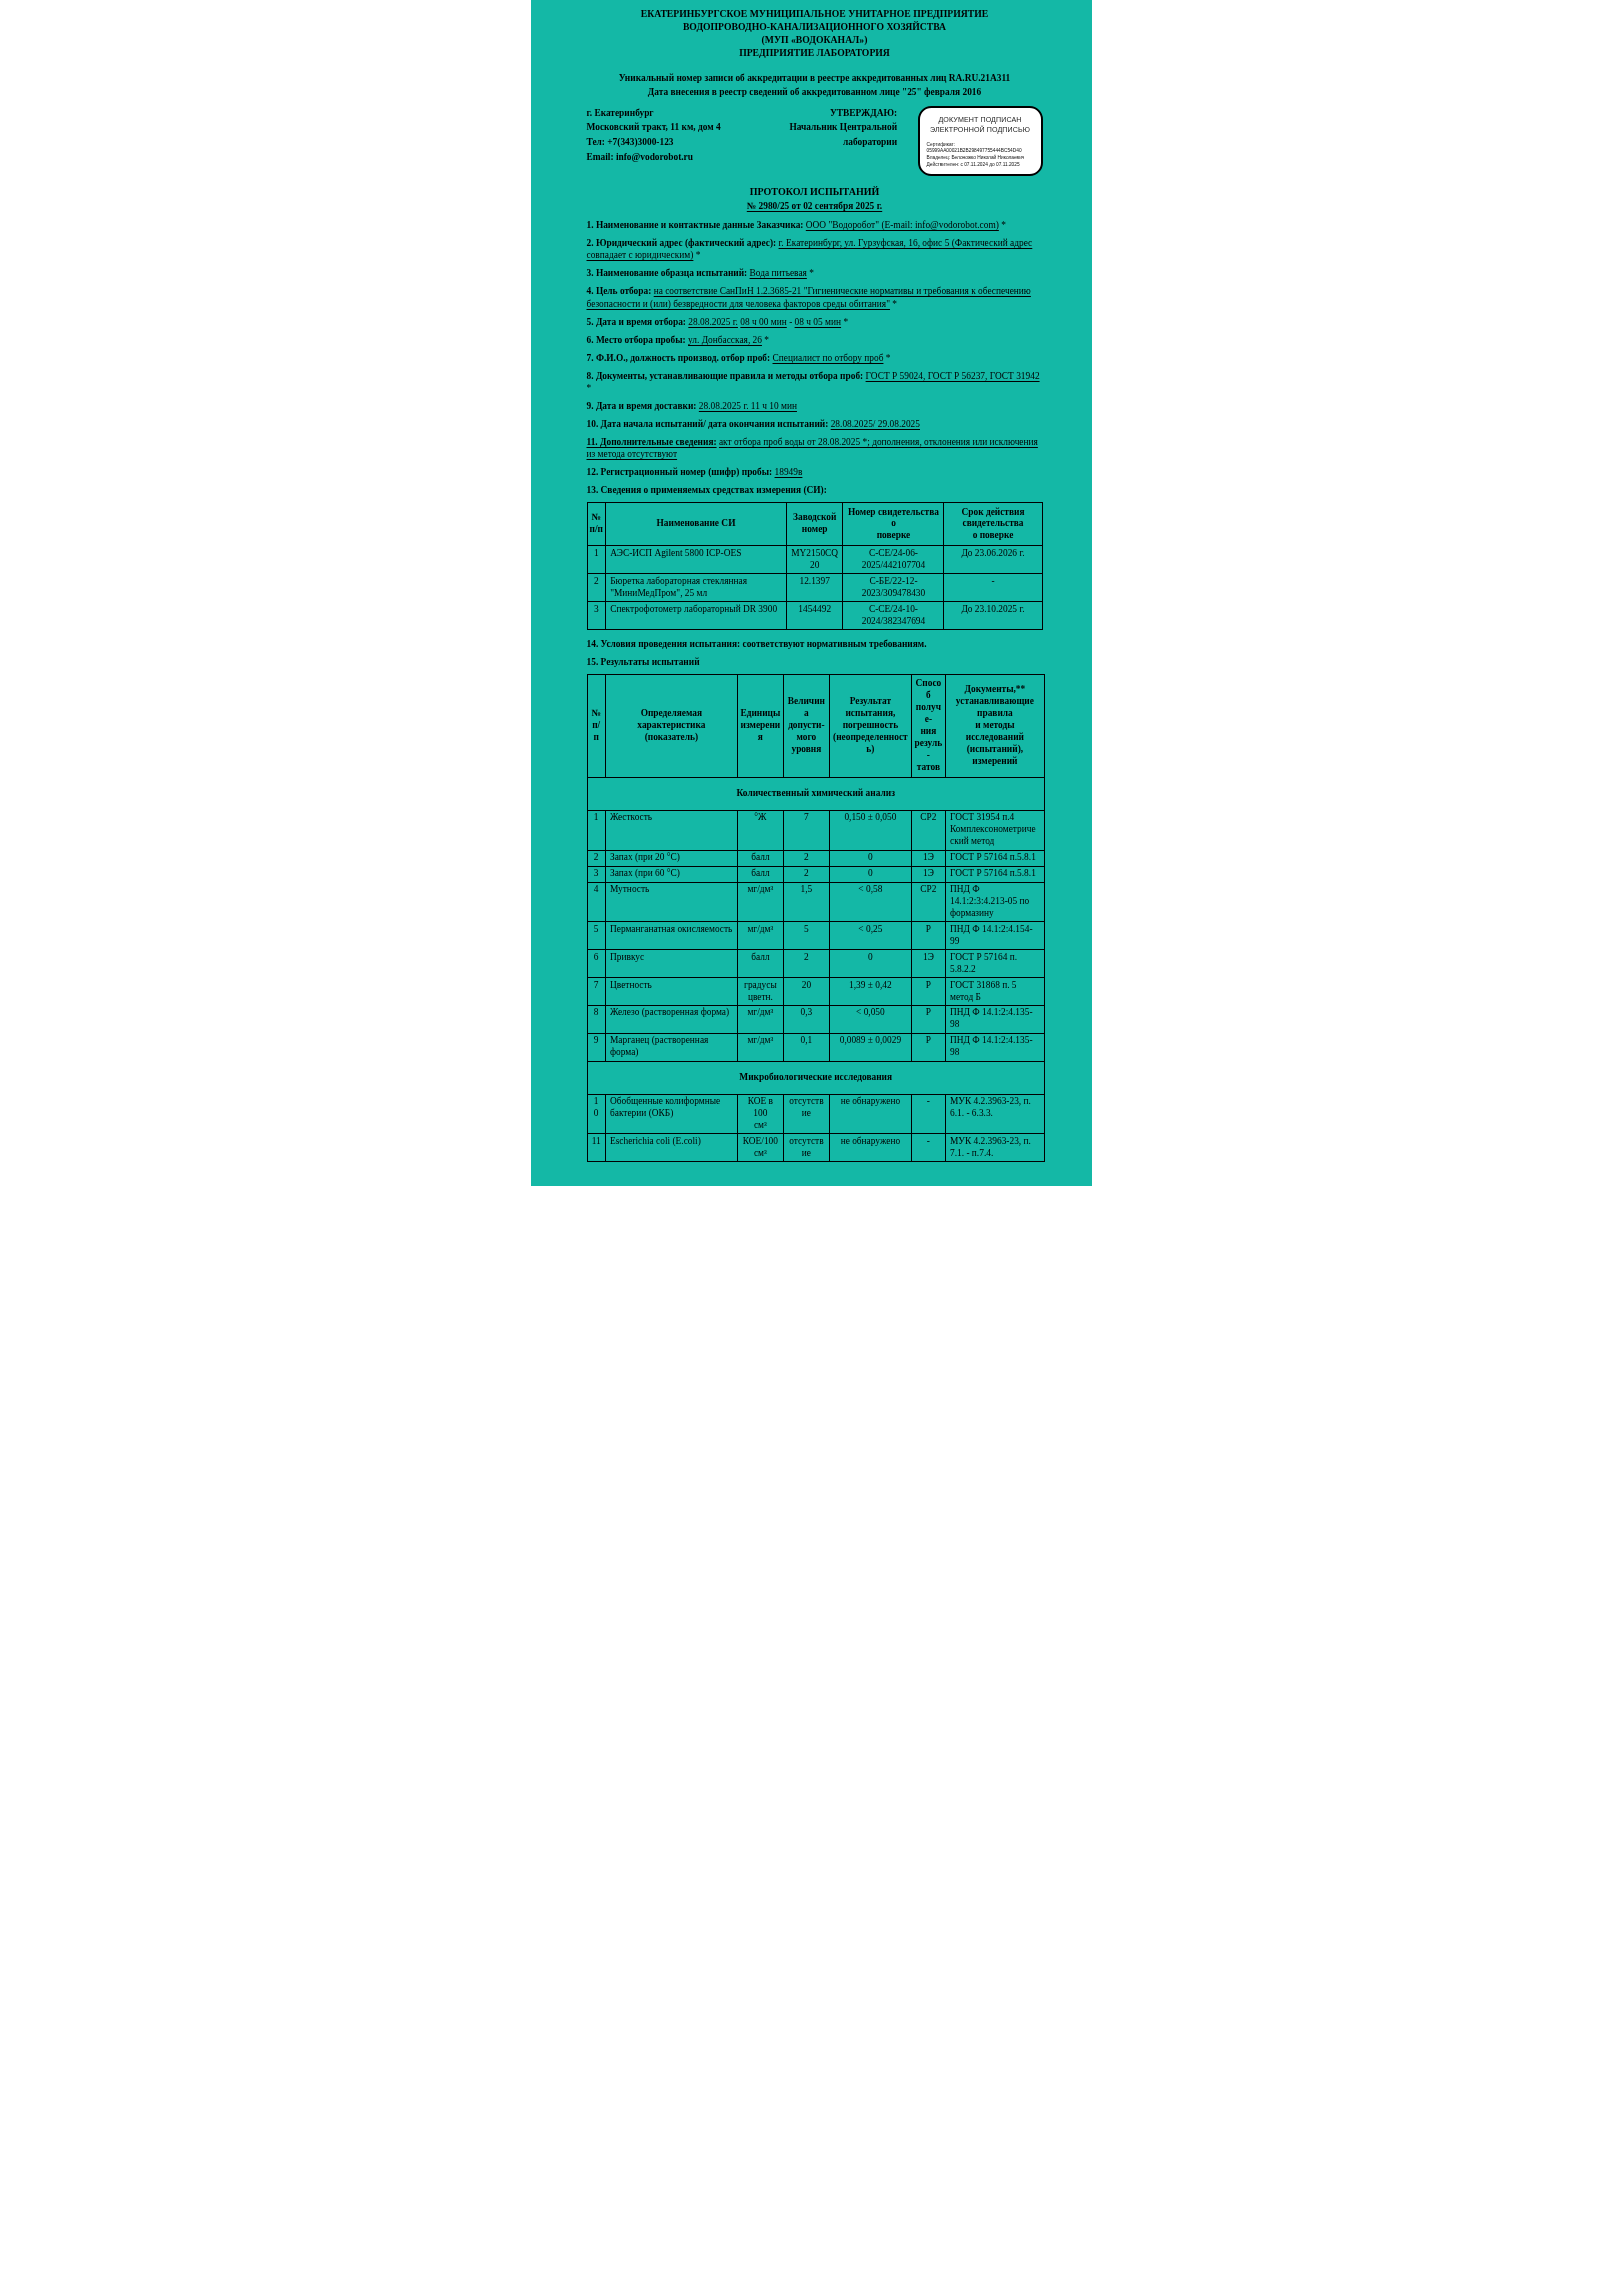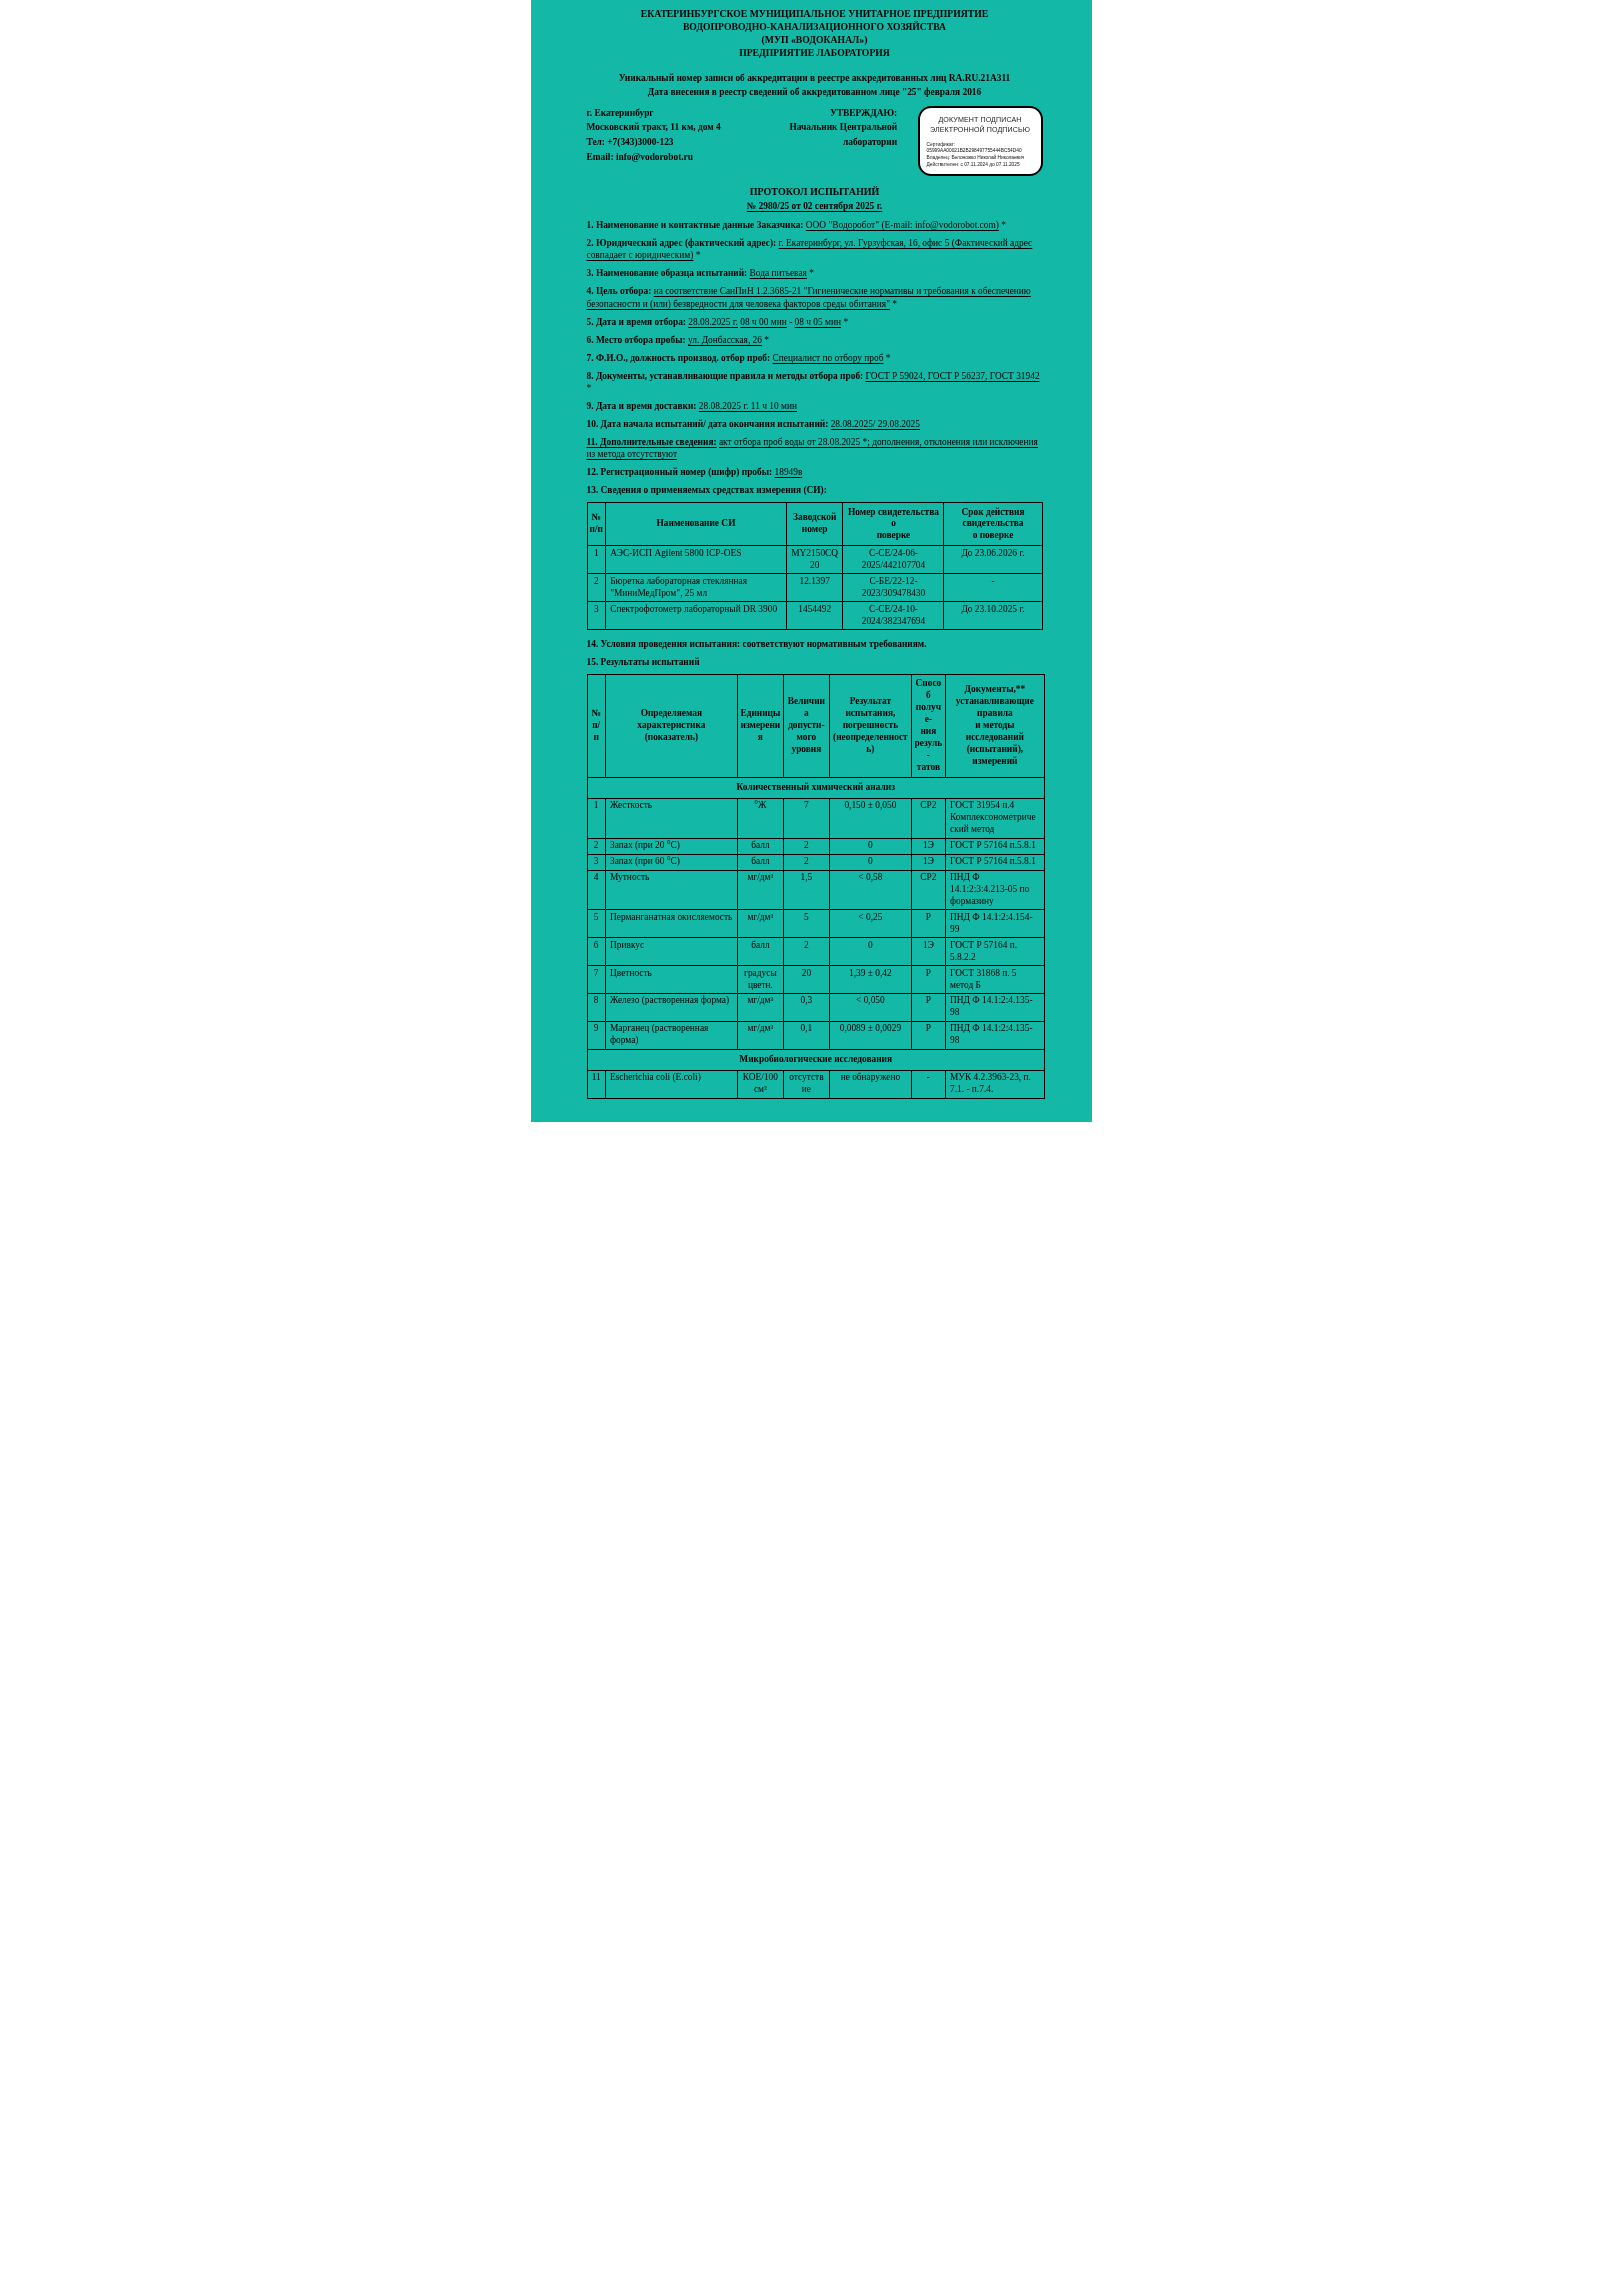--- a/index.html
+++ b/index.html
@@ -44,21 +44,21 @@
     padding: 1.5px 4.1px;
     line-height: 1.27;
     white-space: pre-line;
     word-wrap: break-word;
     font-size: 9.4px;
   }
   table.tbl th { text-align: center; vertical-align: middle; font-weight: bold; padding: 3.1px 2px; }
   table.tbl td { vertical-align: top; }
   td.c { text-align: center; }
   td.l { text-align: left; }
-  tr.section-row td { text-align: center; font-weight: bold; padding: 4px 2px; }
+  tr.section-row td { text-align: center; font-weight: bold; padding: 10px 2px; }
 </style>
 </head>
 <body>
 
 <div class="page">
 
   <div class="org-header">
     <div>ЕКАТЕРИНБУРГСКОЕ МУНИЦИПАЛЬНОЕ УНИТАРНОЕ ПРЕДПРИЯТИЕ</div>
     <div>ВОДОПРОВОДНО-КАНАЛИЗАЦИОННОГО ХОЗЯЙСТВА</div>
     <div>(МУП «ВОДОКАНАЛ»)</div>
@@ -287,20 +287,30 @@
           <td class="c">мг/дм³</td>
           <td class="c">0,1</td>
           <td class="c">0,0089 ± 0,0029</td>
           <td class="c">Р</td>
           <td class="l">ПНД Ф 14.1:2:4.135-98</td>
         </tr>
         <tr class="section-row">
           <td colspan="7">Микробиологические исследования</td>
         </tr>
         <tr>
+          <td class="c">10</td>
+          <td class="l">Обобщенные колиформные бактерии (ОКБ)</td>
+          <td class="c">КОЕ в 100
+см³</td>
+          <td class="c">отсутствие</td>
+          <td class="c">не обнаружено</td>
+          <td class="c">-</td>
+          <td class="l">МУК 4.2.3963-23, п. 6.1. - 6.3.3.</td>
+        </tr>
+        <tr>
           <td class="c">11</td>
           <td class="l">Escherichia coli (E.coli)</td>
           <td class="c">КОЕ/100
 см³</td>
           <td class="c">отсутствие</td>
           <td class="c">не обнаружено</td>
           <td class="c">-</td>
           <td class="l">МУК 4.2.3963-23, п. 7.1. - п.7.4.</td>
         </tr>
       </tbody>

